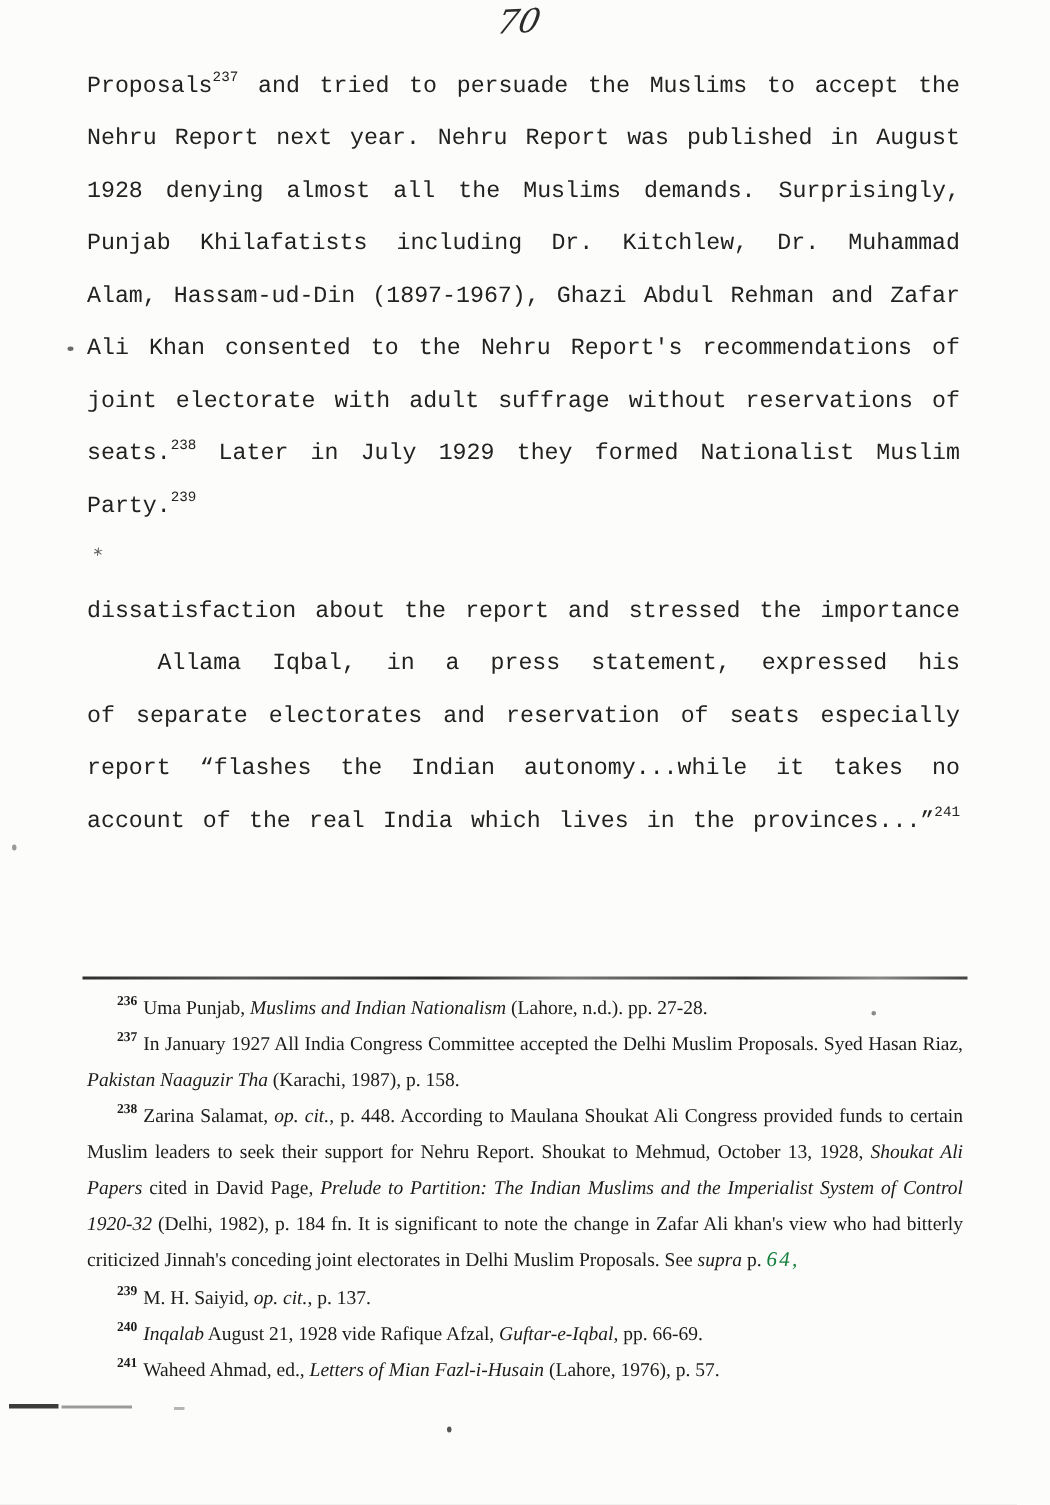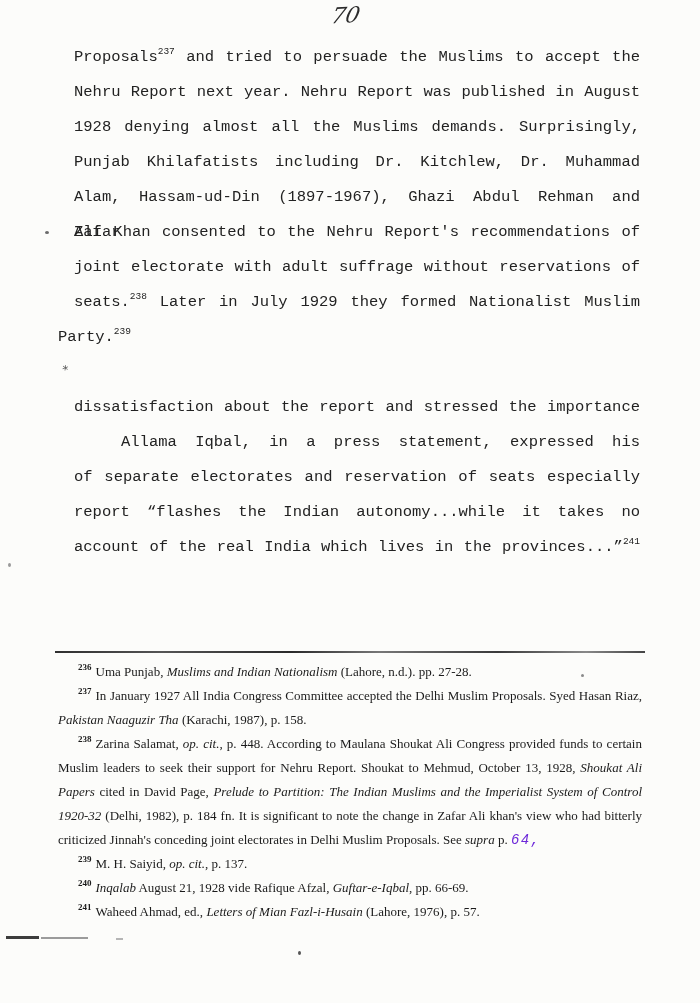--- a/index.html
+++ b/index.html
@@ -14,38 +14,38 @@
     font-family:"DejaVu Serif",serif;font-style:italic;font-size:22px;color:#2b2b2b;
     transform:skewX(-14deg) rotate(-3deg);
   }
   
   .body{
     position:absolute;left:58px;top:40px;width:582px;
     font-family:"Liberation Mono","DejaVu Sans Mono",monospace;
     font-size:15.5px;color:#222;
   }
   .bline{height:35px;line-height:35px;white-space:normal;}
-  .bline.just{text-align:justify;text-align-last:justify;margin-left:16px;}
+  .bline.just{text-align:justify;text-align-last:justify;}
   .paragraph + .paragraph{margin-top:35px;}
   .bsup{font-size:9.5px;line-height:0;position:relative;top:-1px;letter-spacing:0;}
   
   .fn-sep{
     position:absolute;left:55px;top:651px;width:590px;height:2px;
     background:linear-gradient(90deg,#2f2f2f 0%,#555 18%,#2a2a2a 40%,#777 55%,#3a3a3a 75%,#888 90%,#444 100%);
   }
   .footnotes{
     position:absolute;left:58px;top:660px;width:584px;
     font-family:"Liberation Serif","DejaVu Serif",serif;
     font-size:13px;line-height:24px;color:#1b1b1b;
   }
   .fnote{text-align:justify;margin:0;}
   .fnum{font-size:9px;font-weight:bold;line-height:0;margin-right:4px;position:relative;top:-1px;margin-left:20px;}
   .it{font-style:italic;margin-top:28px;}
   .hand{
-    font-family:Liberation Mono, monospace;font-style:italic;font-size:14px;letter-spacing:1.5px;color:#6d28d9;
+    font-family:Liberation Serif, serif;font-style:italic;font-size:14px;letter-spacing:1.5px;color:#15803d;
   }
   
   .artifact{position:absolute;}
   .a-dot1{left:45px;top:231px;width:4px;height:3px;background:#6a6a6a;border-radius:50%;}
   .a-star{left:62px;top:363px;font-size:12px;color:#555;font-family:"DejaVu Sans",sans-serif;transform:rotate(8deg);}
   .a-dot2{left:8px;top:563px;width:3px;height:4px;background:#9a9a9a;border-radius:50%;}
   .a-dot3{left:581px;top:674px;width:3px;height:3px;background:#8a8a8a;border-radius:50%;}
   .a-dash1{left:6px;top:936px;width:33px;height:3px;background:#3c3c3c;}
   .a-dash2{left:41px;top:937px;width:47px;height:2px;background:#9b9b9b;}
   .a-dash3{left:116px;top:938px;width:7px;height:2px;background:#b5b5b5;}

